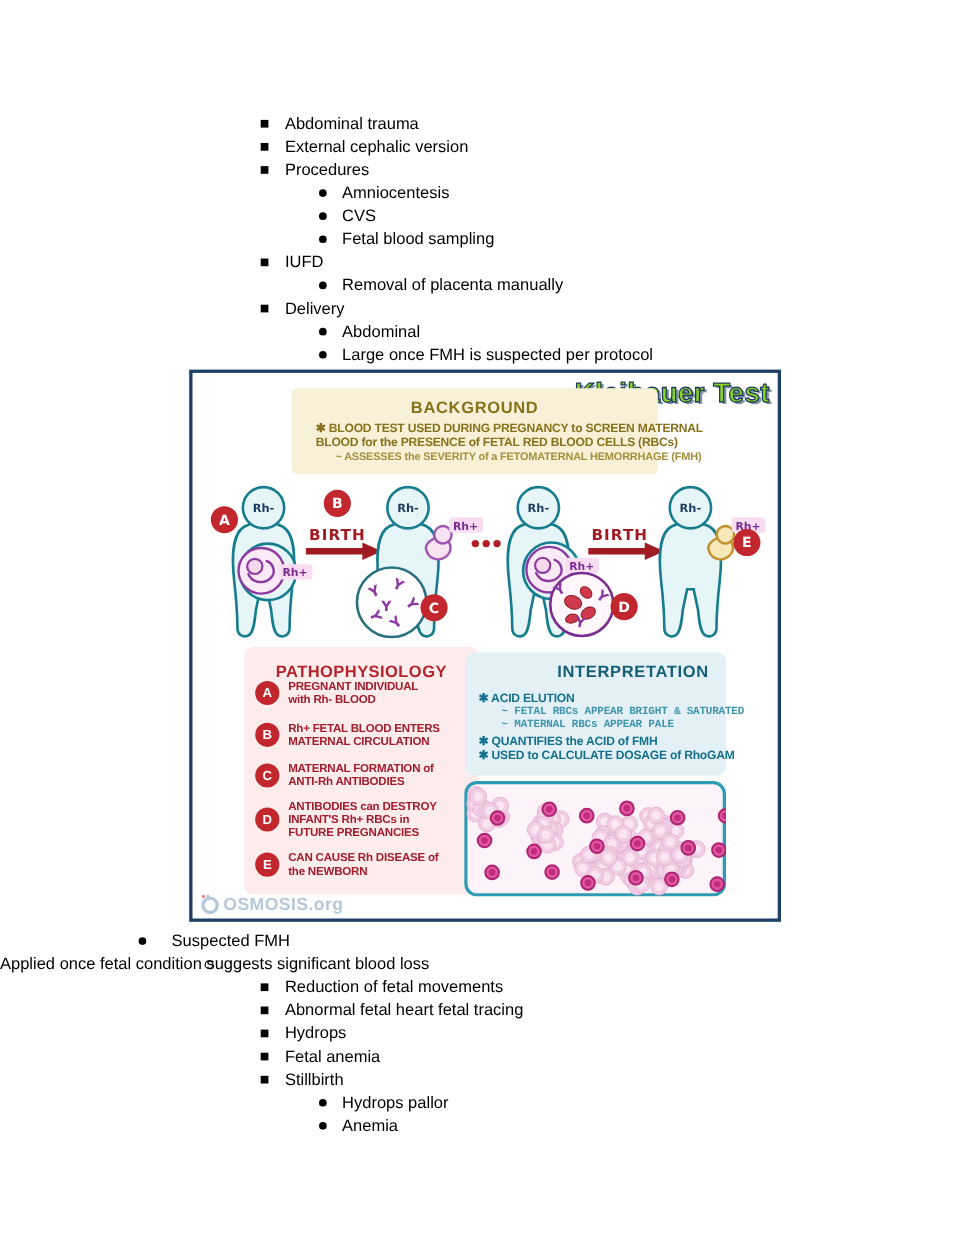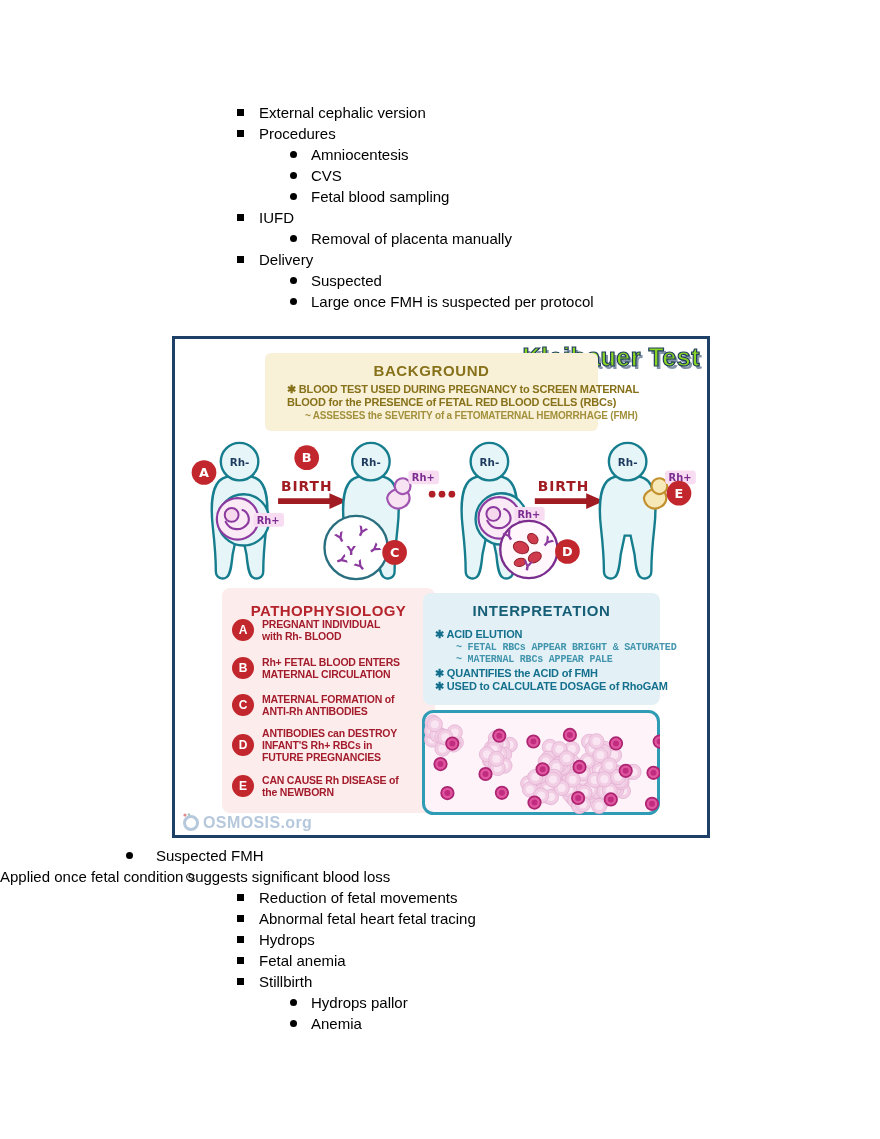--- a/index.html
+++ b/index.html
@@ -40,21 +40,21 @@
   .patho-title{position:absolute;top:14px;width:100%;text-align:center;font-size:15px;font-weight:800;
     color:#b5232b;letter-spacing:.4px;}
   .p-item{position:absolute;left:10px;display:flex;align-items:center;gap:8px;}
   .p-badge{width:22px;height:22px;border-radius:50%;background:#c1272d;color:#fff;flex:0 0 22px;
     font-size:12px;font-weight:bold;text-align:center;line-height:22px;}
   .p-lines{font-size:10.5px;font-weight:bold;color:#a31c2c;line-height:12px;letter-spacing:-.2px;white-space:nowrap;}
 
   .interp-panel{position:absolute;left:248px;top:254px;width:237px;height:112px;background:#e3f1f7;
     border-radius:8px;}
   .i-title{position:absolute;top:9px;width:100%;text-align:center;font-size:15px;font-weight:800;
-    color:#155e76;letter-spacing:.6px;}
+    color:#155e76;letter-spacing:.6px;padding-left:34px;}
   .i-item{position:absolute;left:12px;font-size:11px;font-weight:bold;color:#14708c;
     letter-spacing:-.2px;white-space:nowrap;}
   .i-item.sub{left:33px;font-size:10px;color:#4295ad;font-family:Liberation Mono, monospace;}
 
   .smear{position:absolute;left:247px;top:371px;width:238px;height:105px;}
   .osmosis{position:absolute;left:6px;bottom:3px;display:flex;align-items:flex-end;gap:2px;}
   .osmosis-text{font-size:16px;font-weight:800;color:#b6c8dc;letter-spacing:.4px;}
 
   
   text{font-family:"DejaVu Sans", sans-serif;}
@@ -63,20 +63,24 @@
   .badge-t{font-size:13px;font-weight:bold;fill:#fff;text-anchor:middle;}
   .birth-t{font-size:14px;font-weight:800;fill:#a01b22;text-anchor:middle;letter-spacing:1px;}
   .ab-y{font-size:13px;font-weight:bold;fill:#8d3aa0;text-anchor:middle;}
 </style>
 </head>
 <body>
 
 <div class="doc-list" id="top-list" style="top:102px;">
     <div class="li lvl3">
       <span class="blt square"></span>
+      <span class="txt">Abdominal trauma</span>
+    </div>
+    <div class="li lvl3">
+      <span class="blt square"></span>
       <span class="txt">External cephalic version</span>
     </div>
     <div class="li lvl3">
       <span class="blt square"></span>
       <span class="txt">Procedures</span>
     </div>
     <div class="li lvl4">
       <span class="blt disc"></span>
       <span class="txt">Amniocentesis</span>
     </div>
@@ -95,21 +99,21 @@
     <div class="li lvl4">
       <span class="blt disc"></span>
       <span class="txt">Removal of placenta manually</span>
     </div>
     <div class="li lvl3">
       <span class="blt square"></span>
       <span class="txt">Delivery</span>
     </div>
     <div class="li lvl4">
       <span class="blt disc"></span>
-      <span class="txt">Suspected</span>
+      <span class="txt">Abdominal</span>
     </div>
     <div class="li lvl4">
       <span class="blt disc"></span>
       <span class="txt">Large once FMH is suspected per protocol</span>
     </div>
   </div>
 
 <div class="figure-panel">
 
   <div class="kt-title">Kleihauer Test</div>

